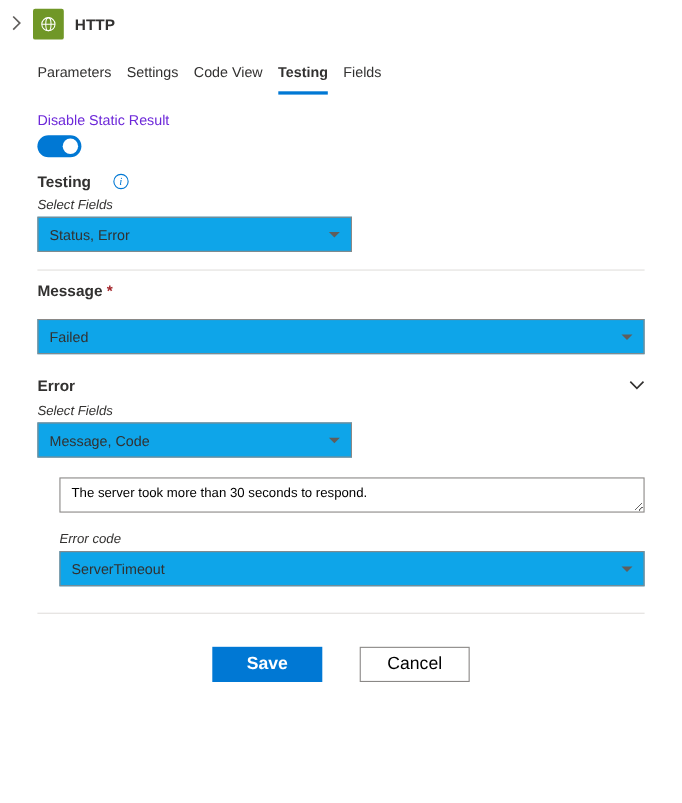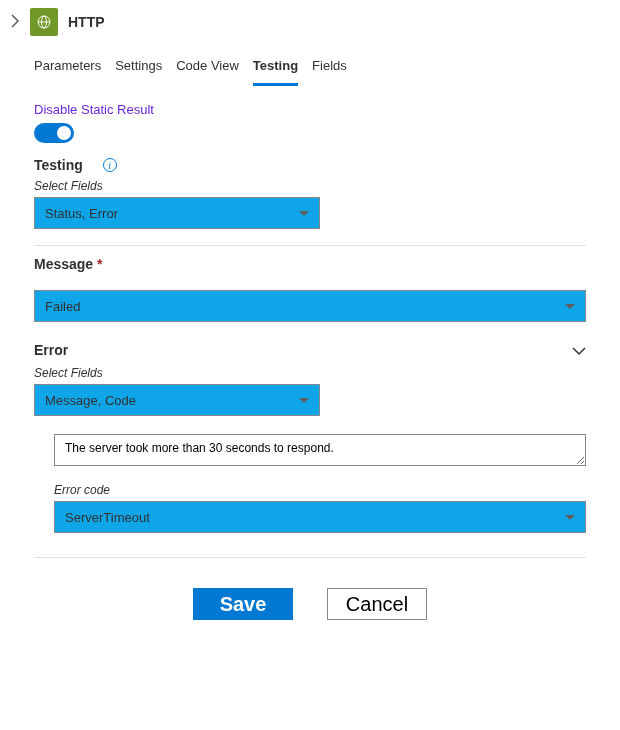--- a/index.html
+++ b/index.html
@@ -106,21 +106,21 @@
       resize: both;
       overflow: auto;
     }
     .footer {
       display: flex; gap: 34px; justify-content: center;
       margin-top: 30px;
       padding-bottom: 24px;
     }
     .btn {
       width: 100px; height: 32px;
-      font-size: 20px;
+      font-size: 16px;
       border: 1px solid #8a8886;
       background: #fff;
       cursor: pointer;
       font-family: inherit;
     }
     .btn.primary {
       background: #0078d4; color: #fff; border: none; font-weight: 600;
     }
   </style>
 </head>

